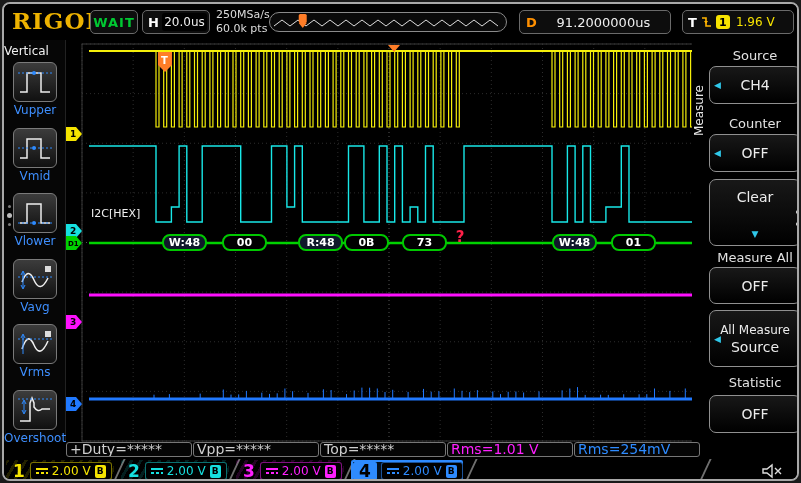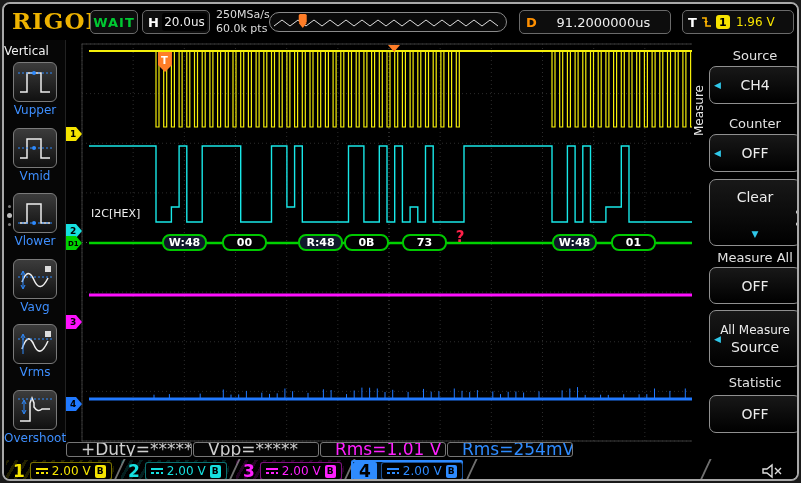--- a/index.html
+++ b/index.html
@@ -54,21 +54,21 @@
         border:1px solid #909090;border-radius:7px;color:#ececec;font-size:14px;
         display:flex;align-items:center;justify-content:center;}
   .arrow{color:#2fc8ea;font-size:9px;}
   .arrow.l{position:absolute;left:4px;}
   .arrow.d{position:absolute;bottom:6px;left:0;right:0;text-align:center;}
   .rdots{position:absolute;left:104px;top:170px;}
   .rdots i{display:block;width:4px;height:4px;border-radius:50%;background:#ddd;margin-bottom:8px;}
   
   .meas{position:absolute;left:62px;top:438px;display:flex;}
   .mcell{width:126px;height:15px;margin-right:1px;background:#050505;border:1px solid #777;
-        border-radius:3px;font-size:17px;line-height:13px;padding-left:14px;white-space:nowrap;overflow:hidden;}
+        border-radius:3px;font-size:14px;line-height:13px;padding-left:3px;white-space:nowrap;overflow:hidden;}
   
   .chbar{position:absolute;left:0;top:455px;width:100%;height:24px;background:#000;}
   .chblk{position:absolute;top:1px;height:22px;display:flex;align-items:center;border-radius:2px;}
   .chnum{font-size:17px;font-weight:bold;margin:0 5px 0 7px;}
   .chsub{display:flex;align-items:center;gap:4px;border:1px solid rgba(255,255,255,0.25);
         border-radius:3px;background:#000;height:18px;padding:0 5px;}
   .cpl{display:inline-block;width:12px;}
   .cpl b{display:block;height:2px;background:currentColor;margin-bottom:2px;}
   .cpl i{display:block;height:2px;background:repeating-linear-gradient(90deg,currentColor 0 3px,transparent 3px 5px);}
   .bw{width:11px;height:13px;border-radius:2px;color:#000;font-size:9px;font-weight:bold;
@@ -282,20 +282,21 @@
 
     <div class="rdots">
         <i></i>
         <i></i>
       </div>
   </div>
 
   <div class="meas">
     <div class="mcell" style="color: rgb(207, 207, 207);">+Duty=*****</div>
     <div class="mcell" style="color: rgb(207, 207, 207);">Vpp=*****</div>
+    <div class="mcell" style="color: rgb(207, 207, 207);">Top=*****</div>
     <div class="mcell" style="color: rgb(255, 32, 255);">Rms=1.01 V</div>
     <div class="mcell" style="color: rgb(46, 139, 255);">Rms=254mV</div>
   </div>
 
   <div class="chbar">
     <div class="chblk" style="left:2px;width:108px;background:repeating-linear-gradient(120deg,rgba(245,228,0,0.14) 0 3px,transparent 3px 8px)">
       <span class="chnum" style="color:#f5e400">1</span>
       <span class="chsub" style="color:#f5e400;border-color:rgba(245,228,0,0.5)">
         <span class="cpl">
             <b></b>

